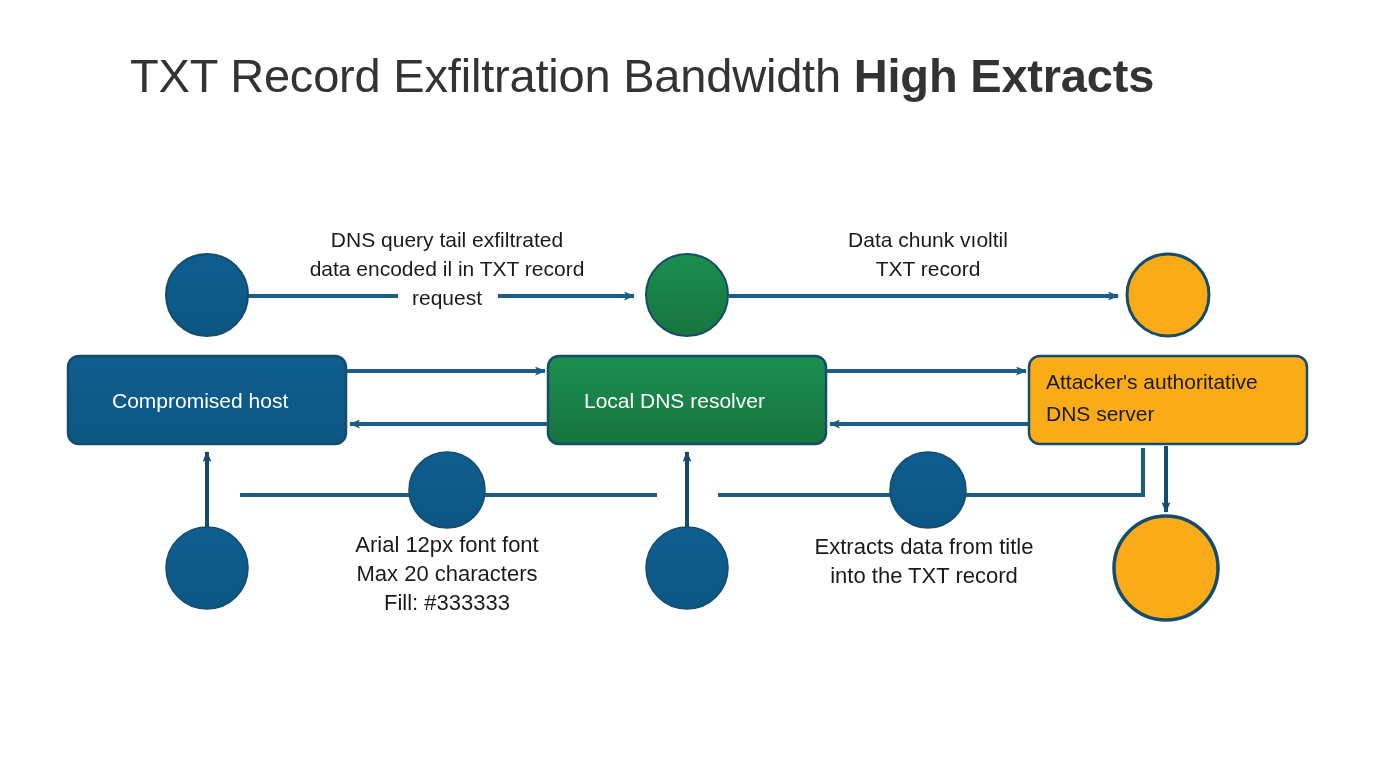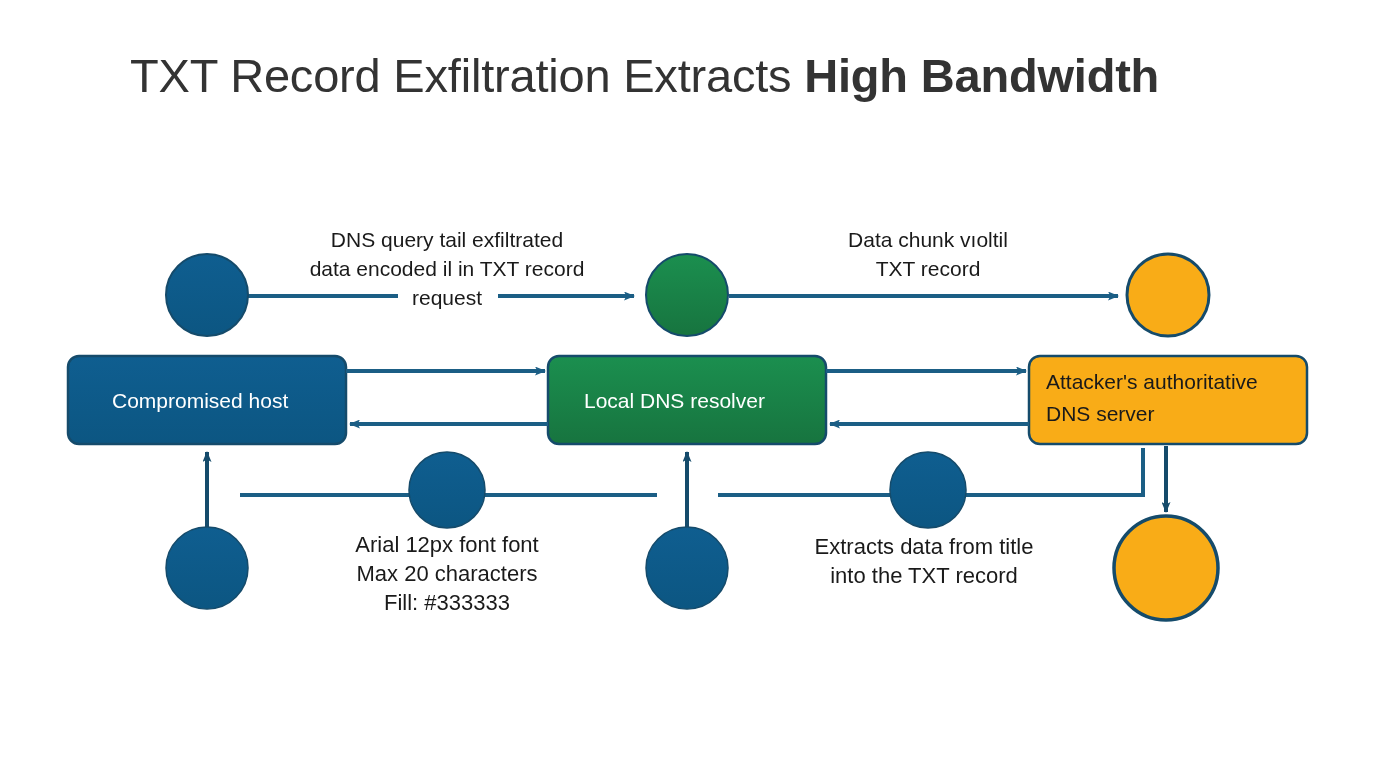--- a/index.html
+++ b/index.html
@@ -59,21 +59,21 @@
     font-size: 22px;
     fill: #1a1a1a;
   }
 </style>
 </head>
 <body>
 
 <div id="canvas">
 
   <div class="title">
-    <span>TXT Record Exfiltration Extracts </span><span class="bold">High Bandwidth</span>
+    <span>TXT Record Exfiltration Bandwidth </span><span class="bold">High Extracts</span>
   </div>
 
   <svg class="diagram" viewBox="0 0 1376 768">
     <defs>
       <marker id="arrowBlue" markerWidth="11" markerHeight="9" refX="10" refY="4.5" orient="auto" markerUnits="userSpaceOnUse">
         <path d="M0,0 L11,4.5 L0,9 L2.4,4.5 Z" fill="#1b5e85"></path>
       </marker>
       <marker id="arrowBlueDown" markerWidth="11" markerHeight="9" refX="10" refY="4.5" orient="auto" markerUnits="userSpaceOnUse">
         <path d="M0,0 L11,4.5 L0,9 L2.4,4.5 Z" fill="#154b6b"></path>
       </marker>

